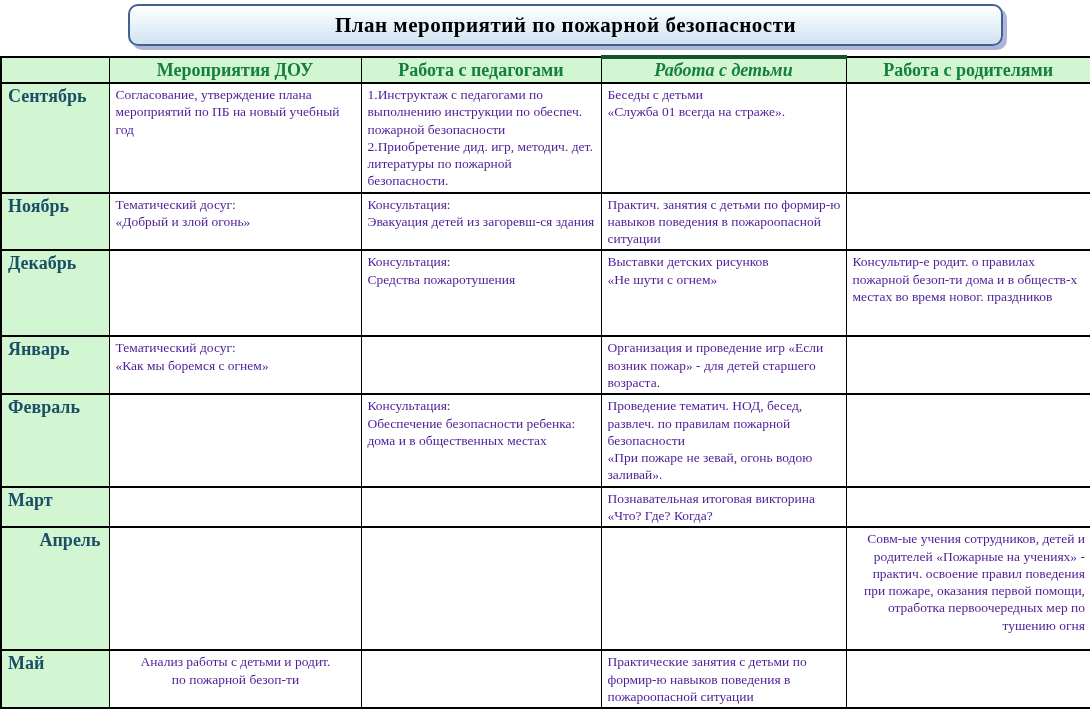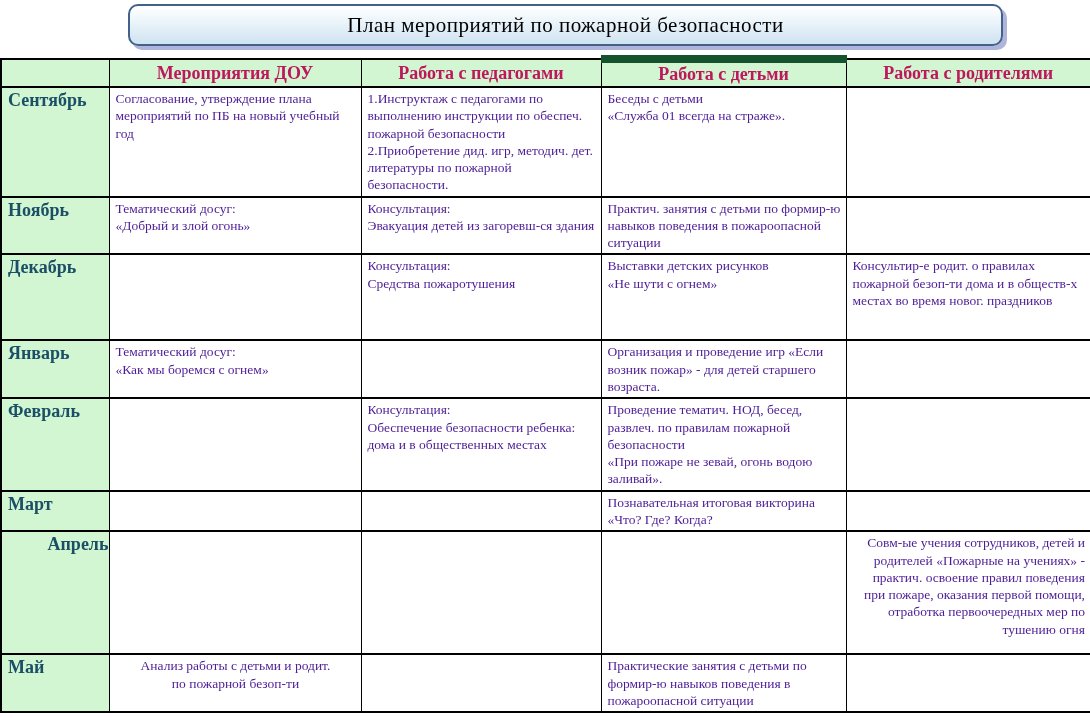--- a/index.html
+++ b/index.html
@@ -18,21 +18,21 @@
     position:relative;z-index:2;
     width:100%;height:100%;
     box-sizing:border-box;
     border:2px solid #42628a;
     border-radius:10px;
     background:linear-gradient(180deg,#ffffff 0%,#eef6fb 35%,#cfe3f1 100%);
     display:flex;align-items:center;justify-content:center;
     box-shadow:4px 4px 0 #aeb4da;
   }
   .title-box h1{
-    margin:16px;font-size:21px;font-weight:normal;color:#000;
+    margin:16px;font-size:21px;font-weight:bold;color:#000;
     font-family:"Liberation Serif", serif;
     letter-spacing:.5px;
   }
   
   table.plan{
     border-collapse:collapse;
     table-layout:fixed;
     width:1090px;
     margin-top:9px;
     border:2px solid #000;
@@ -45,34 +45,34 @@
   th,td{
     border:1px solid #000;
     border-top-width:2px;
     border-bottom-width:2px;
     vertical-align:top;
     box-sizing:border-box;
     overflow:hidden;
   }
   th{
     background:#d2f5d2;
-    color:#be185d;
+    color:#15803d;
     font-size:18px;font-weight:bold;
     text-align:center;
     height:25px;
     padding:1px 2px;
     vertical-align:middle;
   }
-  th.thick-top{border-top:8px solid #14532d;}
+  th.thick-top{border-top:4px solid #14532d;font-style:italic;}
   td.month{
     background:#d2f5d2;
     color:#1b4f66;
     font-weight:bold;
     font-size:18px;
-    padding:2px 0 2px 6px;
+    padding:2px 8px 2px 6px;
   }
   td.cell{
     font-size:13.5px;
     line-height:1.28;
     color:#4c1d95;
     padding:2px 5px 2px 6px;
     white-space:pre-line;
   }
   td.cell.center{text-align:center;}
 </style>

